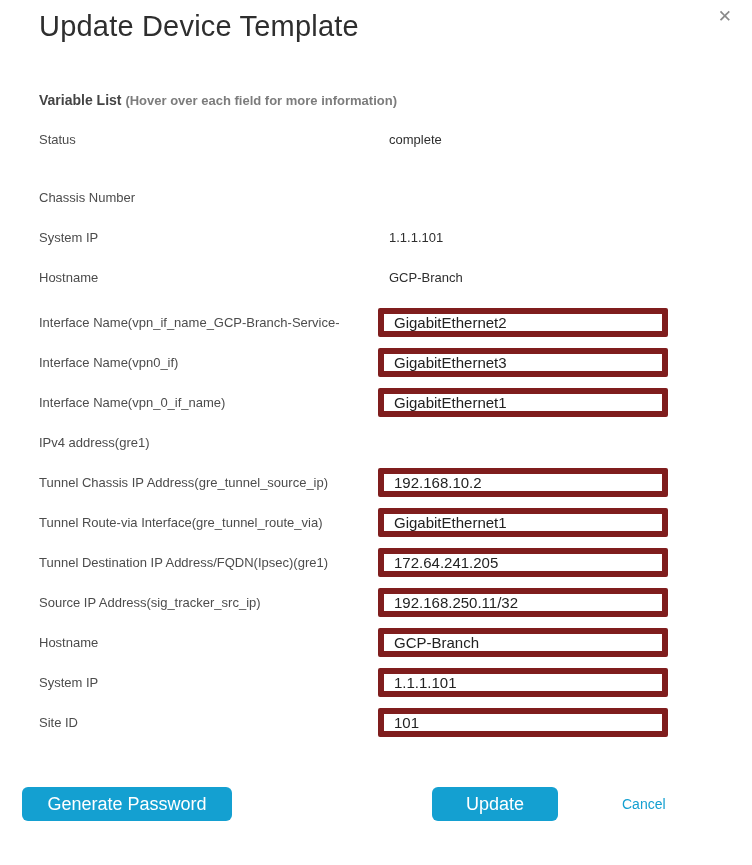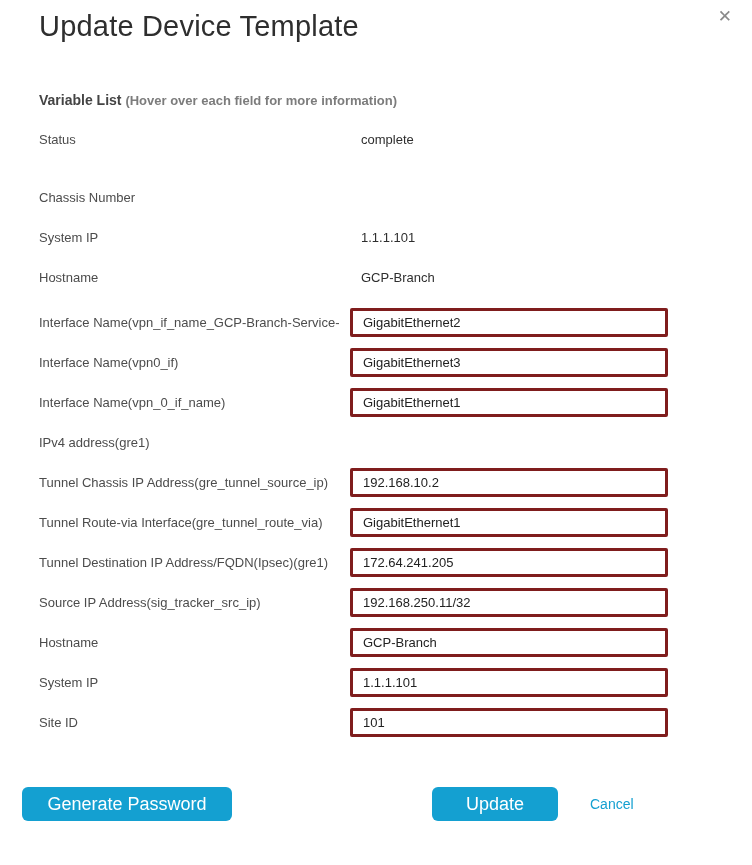--- a/index.html
+++ b/index.html
@@ -35,21 +35,21 @@
 
   .section-heading {
     margin: 49px 0 0 39px;
     font-size: 14px;
     color: #4f4f4f;
   }
   .section-heading .heading-strong { font-weight: bold; color: #444; }
   .section-heading .heading-hint { font-weight: 700; color: #7c7c7c; font-size: 13px; }
 
   .rows { margin: 22px 84px 0 39px; }
-  .row { display: flex; align-items: center; }
+  .row { display: flex; align-items: center; gap: 28px; }
   .row.static-row { height: 18px; margin-bottom: 22px; }
   .row.static-row.gap-after { margin-bottom: 40px; }
   .row.input-row { height: 29px; margin-bottom: 11px; }
 
   .field-label {
     flex: 0 0 311px;
     width: 311px;
     font-size: 13px;
     color: #4c4c4c;
     white-space: nowrap;
@@ -57,24 +57,24 @@
   }
   .static-value {
     font-size: 13px;
     color: #2e2e2e;
     padding-left: 11px;
     white-space: nowrap;
   }
   .field-input {
     width: 318px;
     height: 29px;
-    border: 3px solid #7f1d1d;
+    border: 6px solid #7f1d1d;
     border-radius: 2px;
     padding: 0 10px;
-    font-size: 13px;
+    font-size: 15px;
     color: #222;
     font-family: "Liberation Sans", sans-serif;
     background: #fff;
     outline: none;
   }
 
   .footer {
     margin-top: 50px;
     padding-left: 22px;
     display: flex;
@@ -86,21 +86,21 @@
     border: none;
     border-radius: 6px;
     height: 34px;
     font-size: 18px;
     font-family: "Liberation Sans", sans-serif;
     cursor: pointer;
   }
   .btn-generate { width: 210px; }
   .btn-update { width: 126px; margin-left: 200px; }
   .cancel-link {
-    margin-left: 32px;
+    margin-left: 64px;
     color: #14a0d1;
     font-size: 14px;
     cursor: pointer;
     text-decoration: none;
   }
 </style>
 </head>
 <body>
 
 <div class="dialog">

